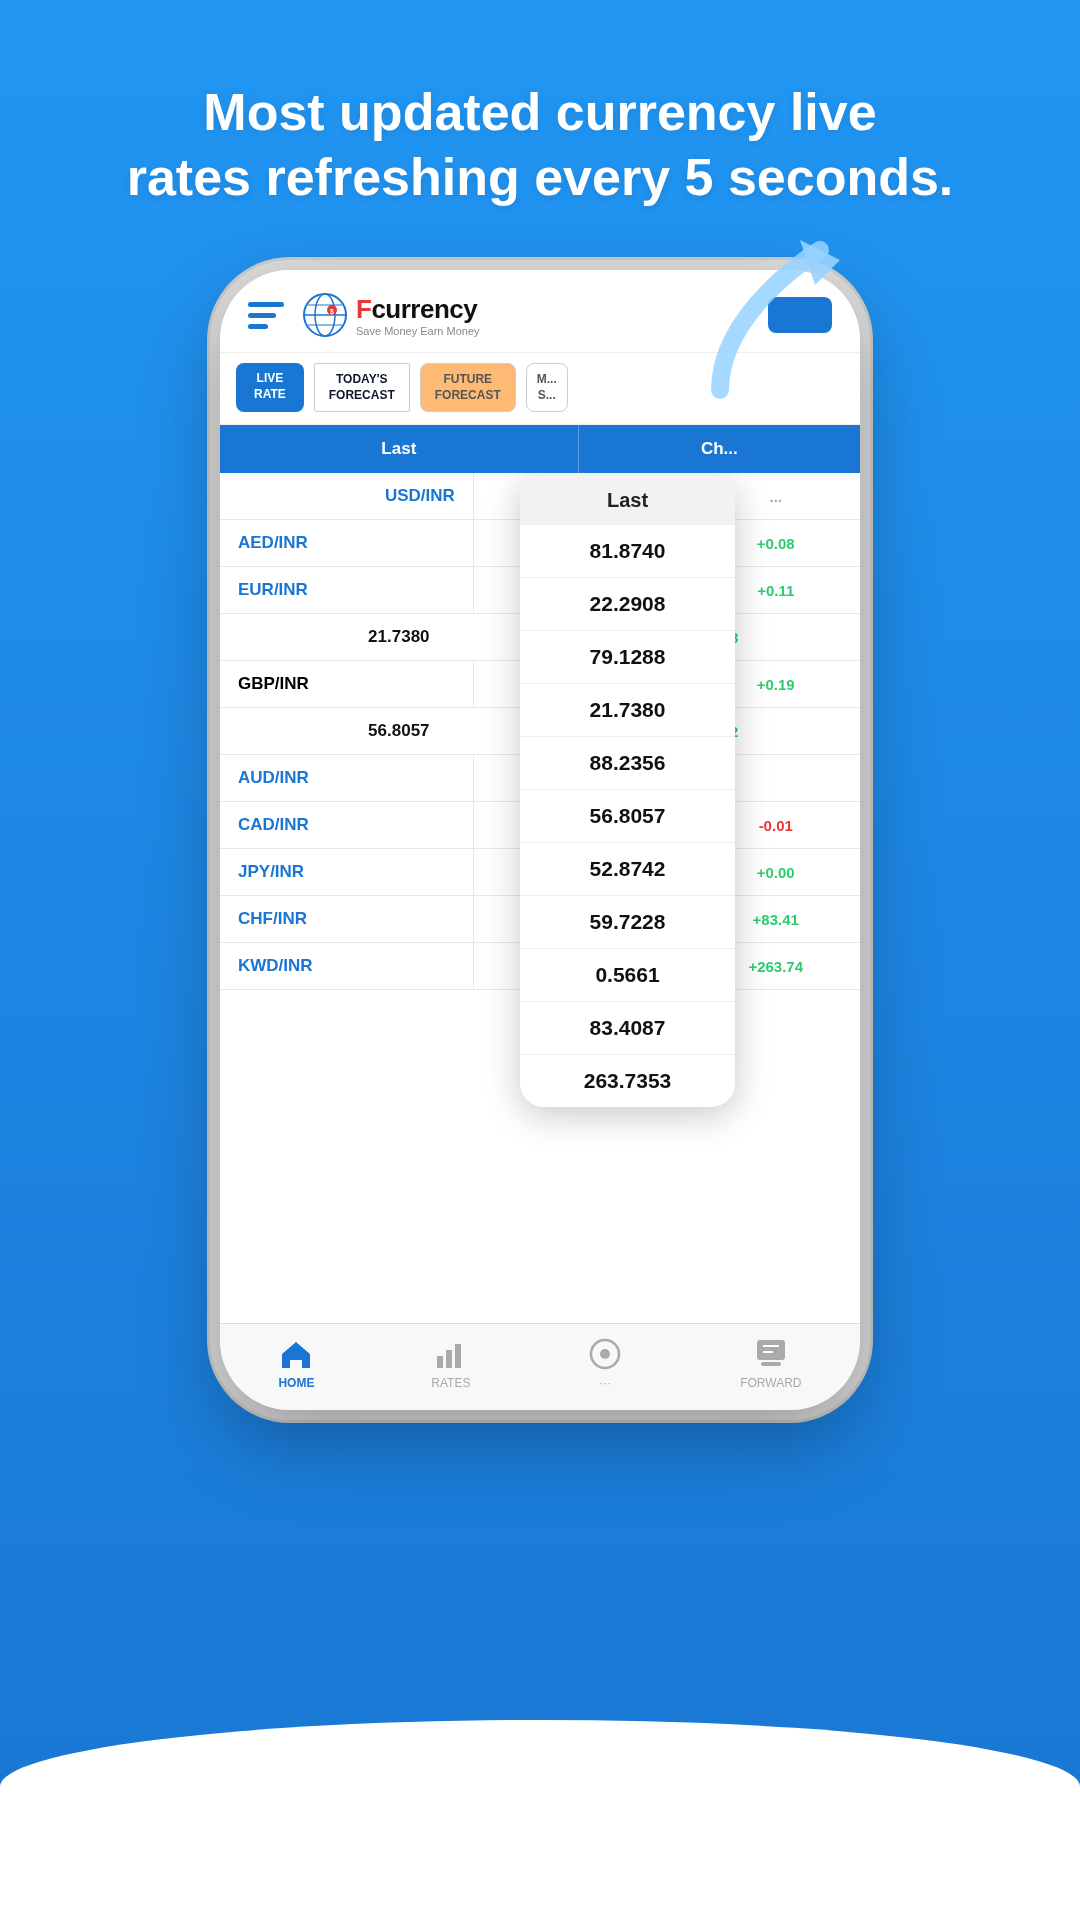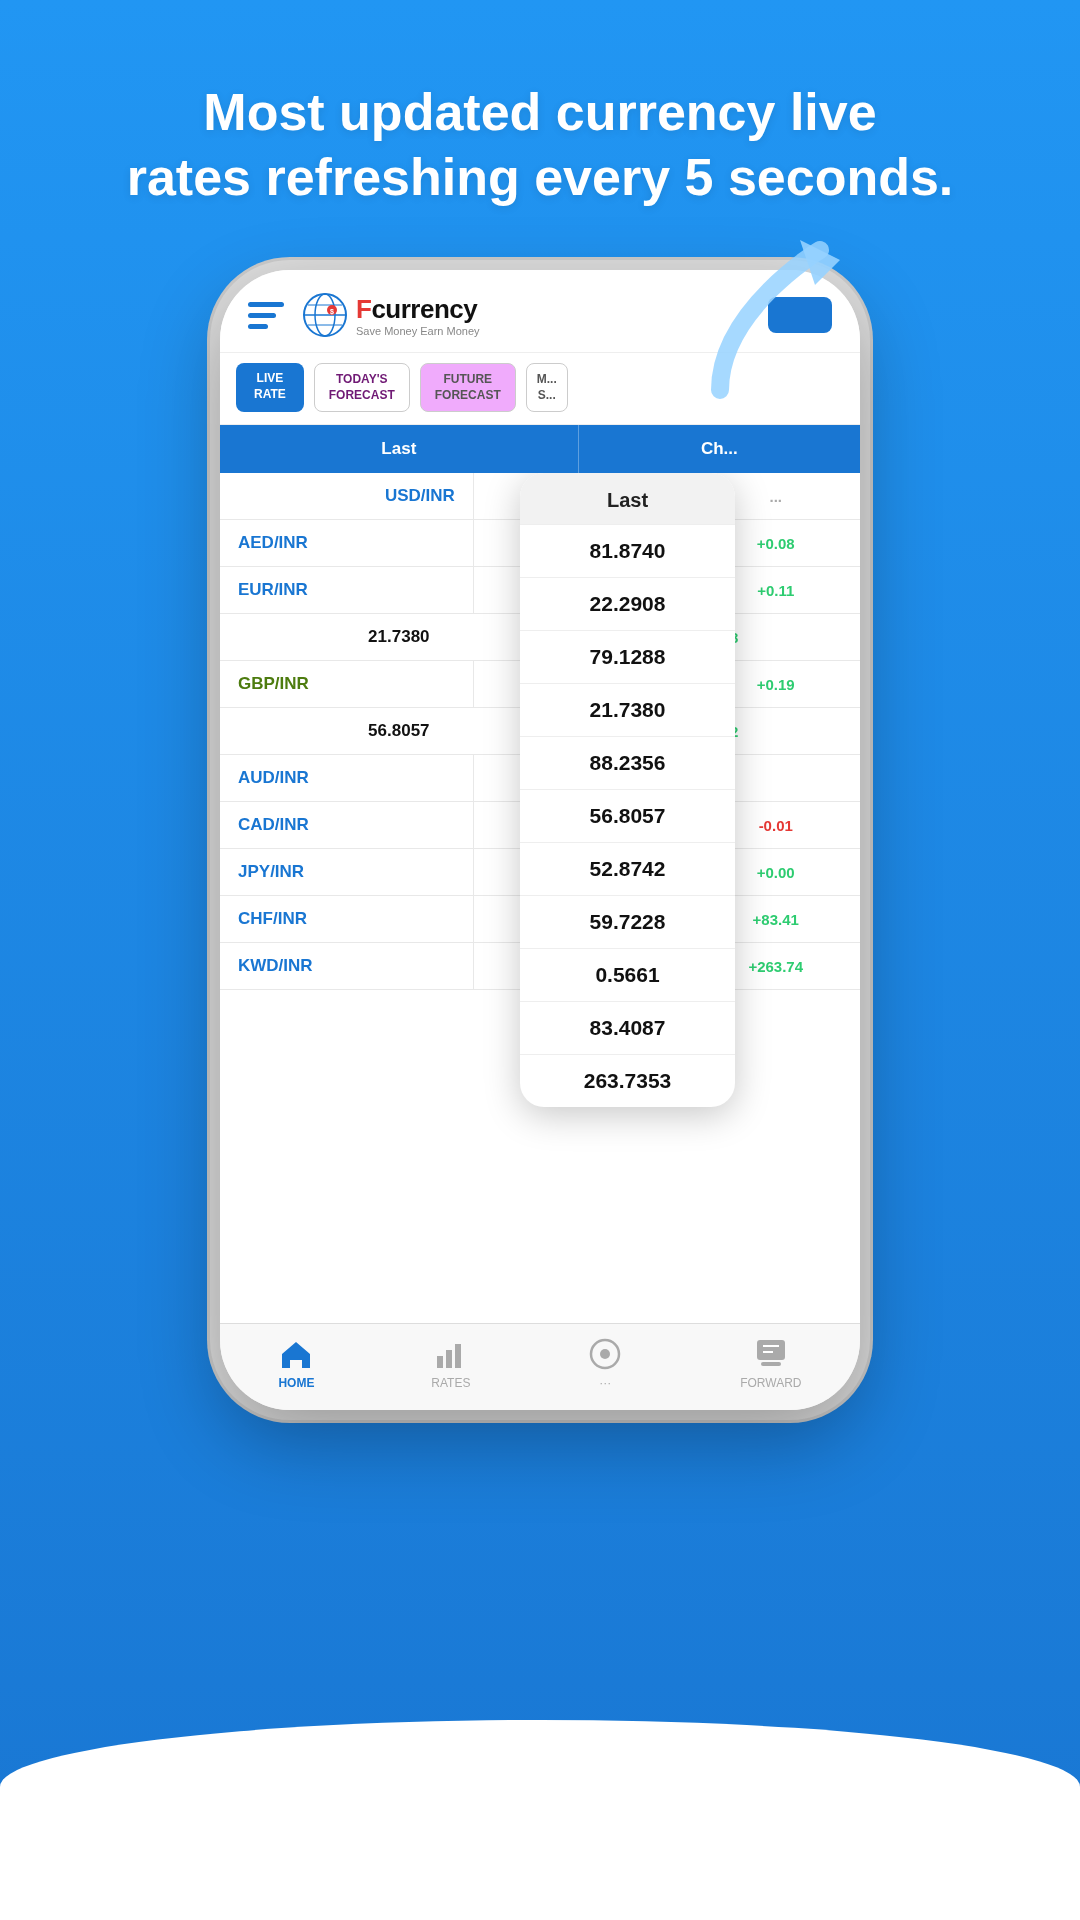--- a/index.html
+++ b/index.html
@@ -76,24 +76,24 @@
         </div>
       </div>
 
       <div style="width:64px;height:36px;background:#1976D2;border-radius:8px;"></div>
     </div>
 
     <div style="background:#fff;padding:10px 16px 12px;display:flex;gap:10px;border-bottom:1px solid #eee;">
       <div style="padding:8px 18px;border-radius:8px;background:#1976D2;color:#fff;font-size:12px;font-weight:800;text-align:center;line-height:1.3;cursor:pointer;">
         LIVE<br>RATE
       </div>
-      <div style="padding:8px 14px;border-radius:8px;background:#fff;color:#701a75;font-size:12px;font-weight:700;text-align:center;line-height:1.3;border:1.5px solid #ccc;cursor:pointer;">
+      <div style="padding:8px 14px;border-radius:2px;background:#fff;color:#0f172a;font-size:12px;font-weight:700;text-align:center;line-height:1.3;border:1.5px solid #ccc;cursor:pointer;">
         TODAY'S<br>FORECAST
       </div>
-      <div style="padding:8px 14px;border-radius:8px;background:#f0abfc;color:#555;font-size:12px;font-weight:700;text-align:center;line-height:1.3;border:1.5px solid #ccc;cursor:pointer;">
+      <div style="padding:8px 14px;border-radius:8px;background:#fdba74;color:#555;font-size:12px;font-weight:700;text-align:center;line-height:1.3;border:1.5px solid #ccc;cursor:pointer;">
         FUTURE<br>FORECAST
       </div>
       <div style="padding:8px 10px;border-radius:8px;background:#fff;color:#555;font-size:12px;font-weight:700;text-align:center;line-height:1.3;border:1.5px solid #ccc;cursor:pointer;">
         M...<br>S...
       </div>
     </div>
 
     <div style="background:#1976D2;display:flex;color:#fff;font-size:17px;font-weight:700;">
       <div style="flex:1;padding:14px 18px;text-align:center;border-right:1px solid rgba(255,255,255,0.3);">Last</div>
       <div style="flex:0.8;padding:14px 12px;text-align:center;">Ch...</div>
@@ -114,21 +114,21 @@
       <div style="display:flex;border-bottom:1px solid #e8e8e8;align-items:center;">
         <div style="flex:1.2;padding:13px 18px;font-size:17px;font-weight:700;color:#1976D2;border-right:1px solid #e8e8e8;">EUR/INR</div>
         <div style="flex:1;padding:13px 18px;font-size:17px;font-weight:600;color:#111;text-align:center;border-right:1px solid #e8e8e8;">79.1288</div>
         <div style="flex:0.8;padding:13px 12px;font-size:15px;font-weight:700;text-align:center;color:#2ecc71;">+0.11</div>
       </div>
       <div style="display:flex;border-bottom:1px solid #e8e8e8;align-items:center;">
         <div style="flex:1;padding:13px 18px;font-size:17px;font-weight:600;color:#111;text-align:center;border-right:1px solid #e8e8e8;">21.7380</div>
         <div style="flex:0.8;padding:13px 12px;font-size:15px;font-weight:700;text-align:center;color:#2ecc71;">+0.08</div>
       </div>
       <div style="display:flex;border-bottom:1px solid #e8e8e8;align-items:center;">
-        <div style="flex:1.2;padding:13px 18px;font-size:17px;font-weight:700;color:#4d7c0f;border-right:1px solid #e8e8e8;">GBP/INR</div>
+        <div style="flex:1.2;padding:13px 18px;font-size:17px;font-weight:700;color:#000000;border-right:1px solid #e8e8e8;">GBP/INR</div>
         <div style="flex:1;padding:13px 18px;font-size:17px;font-weight:600;color:#111;text-align:center;border-right:1px solid #e8e8e8;">88.2356</div>
         <div style="flex:0.8;padding:13px 12px;font-size:15px;font-weight:700;text-align:center;color:#2ecc71;">+0.19</div>
       </div>
       <div style="display:flex;border-bottom:1px solid #e8e8e8;align-items:center;">
         <div style="flex:1;padding:13px 18px;font-size:17px;font-weight:600;color:#111;text-align:center;border-right:1px solid #e8e8e8;">56.8057</div>
         <div style="flex:0.8;padding:13px 12px;font-size:15px;font-weight:700;text-align:center;color:#2ecc71;">+0.12</div>
       </div>
       <div style="display:flex;border-bottom:1px solid #e8e8e8;align-items:center;">
         <div style="flex:1.2;padding:13px 18px;font-size:17px;font-weight:700;color:#1976D2;border-right:1px solid #e8e8e8;">AUD/INR</div>
         <div style="flex:1;padding:13px 18px;font-size:17px;font-weight:600;color:#111;text-align:center;border-right:1px solid #e8e8e8;">52.8742</div>

